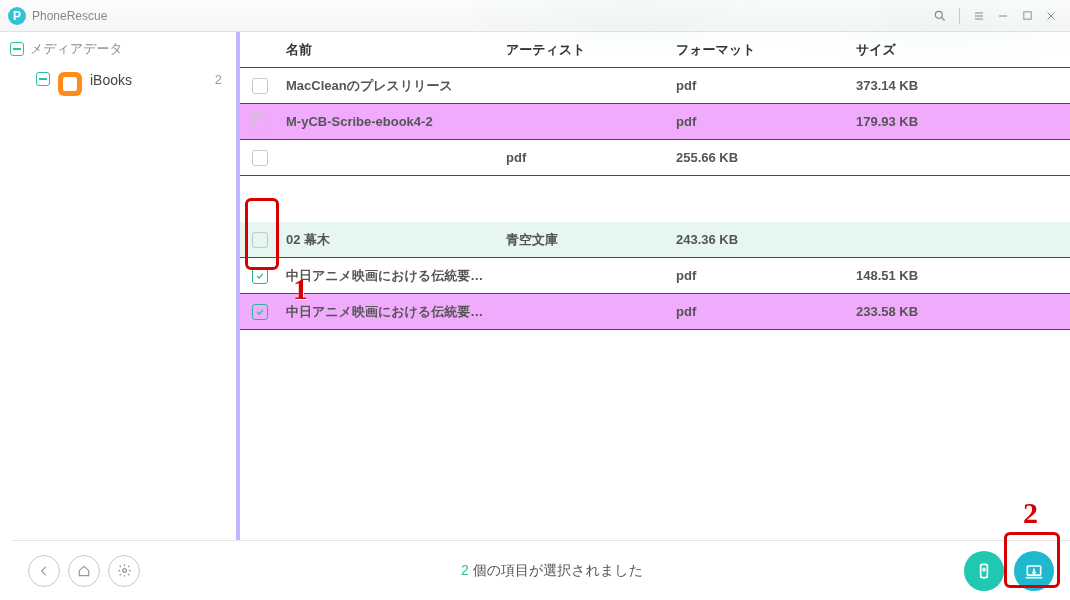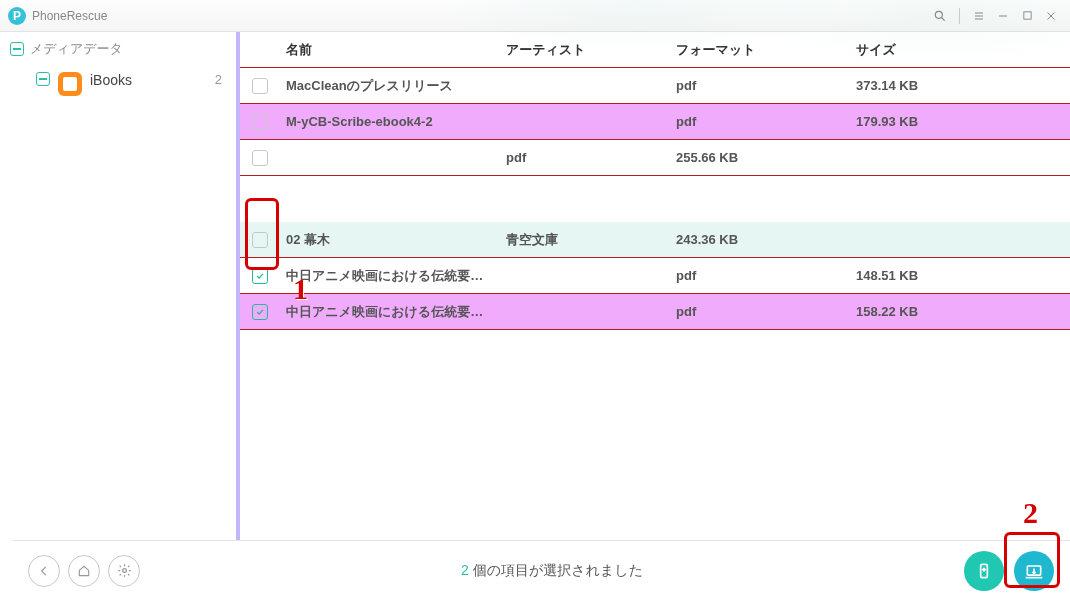--- a/index.html
+++ b/index.html
@@ -177,21 +177,21 @@
           <div>
             <div class="cbox checked">
               <svg width="10" height="10" viewBox="0 0 24 24" fill="none" stroke="#22b99a" stroke-width="3">
                 <polyline points="5 12 10 17 19 7"></polyline>
               </svg>
             </div>
           </div>
           <div class="cell">中日アニメ映画における伝統要素について —『...</div>
           <div class="cell"></div>
           <div class="cell">pdf</div>
-          <div class="cell">158.22 KB</div>
+          <div class="cell">233.58 KB</div>
         </div>
       </div>
   </div>
 </div>
 
 <div class="footer">
   <div class="nav-circles">
     <div class="nav-circle">
       <svg width="14" height="14" viewBox="0 0 24 24" fill="none" stroke="#999" stroke-width="2">
           <polyline points="15 5 8 12 15 19"></polyline>

